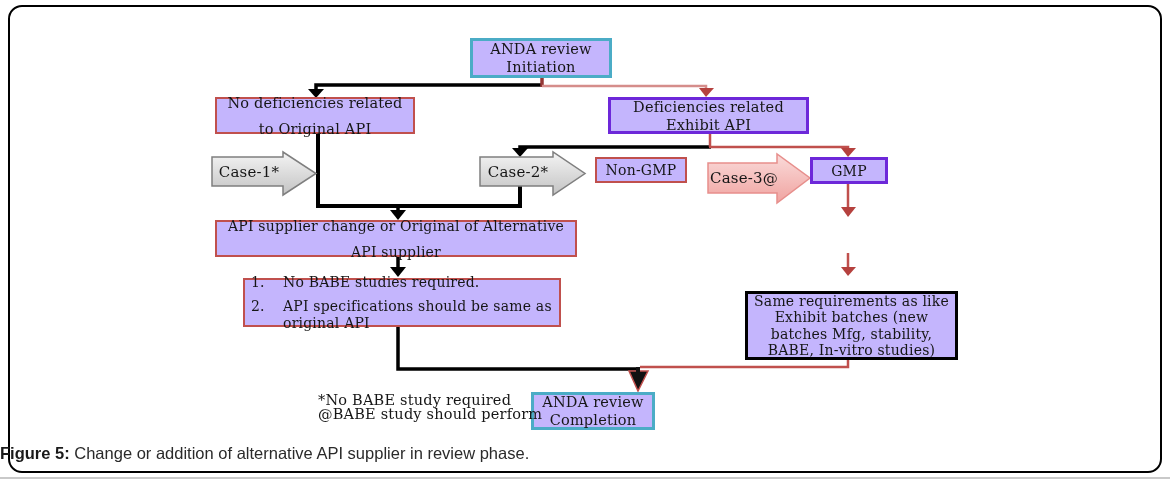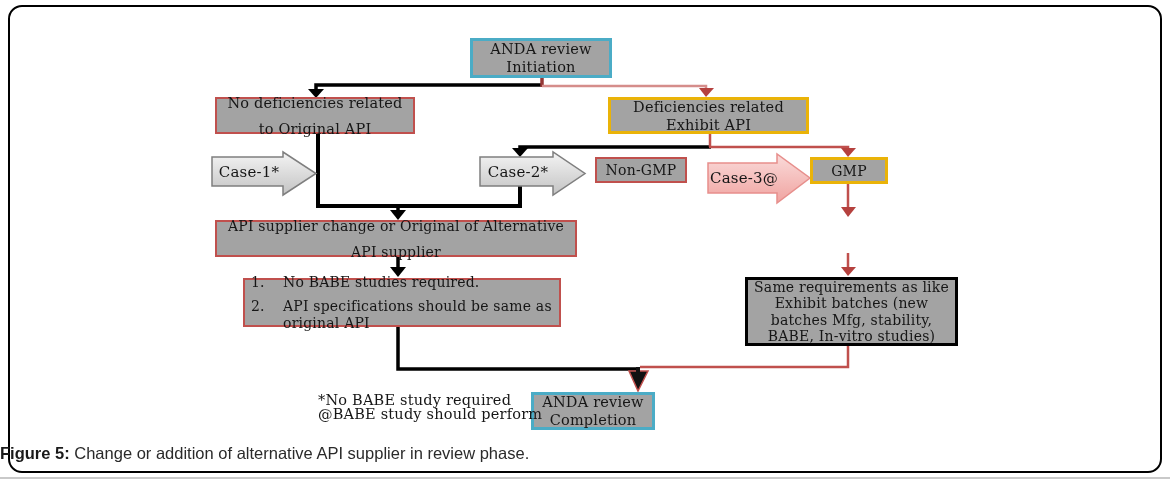--- a/index.html
+++ b/index.html
@@ -2,27 +2,27 @@
 <html><head>
 <meta charset="utf-8">
 <style>
   html,body{margin:0;padding:0;background:#fff;}
   .stage{position:relative;width:1170px;height:483px;background:#fff;overflow:hidden;
          font-family:"DejaVu Serif",serif;color:#161616;}
   .frame{position:absolute;left:8px;top:5px;width:1150px;height:464px;
          border:2px solid #000;border-radius:14px;background:#fff;}
   .bottom-rule{position:absolute;left:0;top:477px;width:1170px;height:2px;background:#c9c9c9;}
 
-  .node{position:absolute;background:#a3a3a3;display:flex;flex-direction:column;
+  .node{position:absolute;background:#c4b5fd;display:flex;flex-direction:column;
         align-items:center;justify-content:center;text-align:center;
         font-size:14.5px;line-height:18px;letter-spacing:.2px;}
   .b-cyan{border:3px solid #4bacc6;}
   .b-red{border:2.5px solid #c0504d;gap:8px;}
-  .b-black{border:3px solid #eab308;}
-  .b-black-thick{border:3.5px solid #000;}
+  .b-black{border:3px solid #6d28d9;}
+  .b-black-thick{border:3.5px solid #000;margin-top:14px;}
 
   .n-initiation{left:470px;top:38px;width:136px;height:34px;}
   .n-nodef{left:215px;top:97px;width:196px;height:33px;}
   .n-def{left:608px;top:97px;width:195px;height:31px;}
   .n-nongmp{left:595px;top:157px;width:88px;height:22px;font-size:14px;}
   .n-gmp{left:810px;top:157px;width:72px;height:21px;font-size:14px;}
   .n-altapi{left:215px;top:220px;width:358px;height:33px;font-size:14px;}
   .n-babe{left:243px;top:278px;width:308px;height:45px;align-items:flex-start;justify-content:center;
           font-size:14px;line-height:16.5px;text-align:left;padding-left:6px;}
   .n-apireq{left:752px;top:218px;width:189px;height:33px;}

